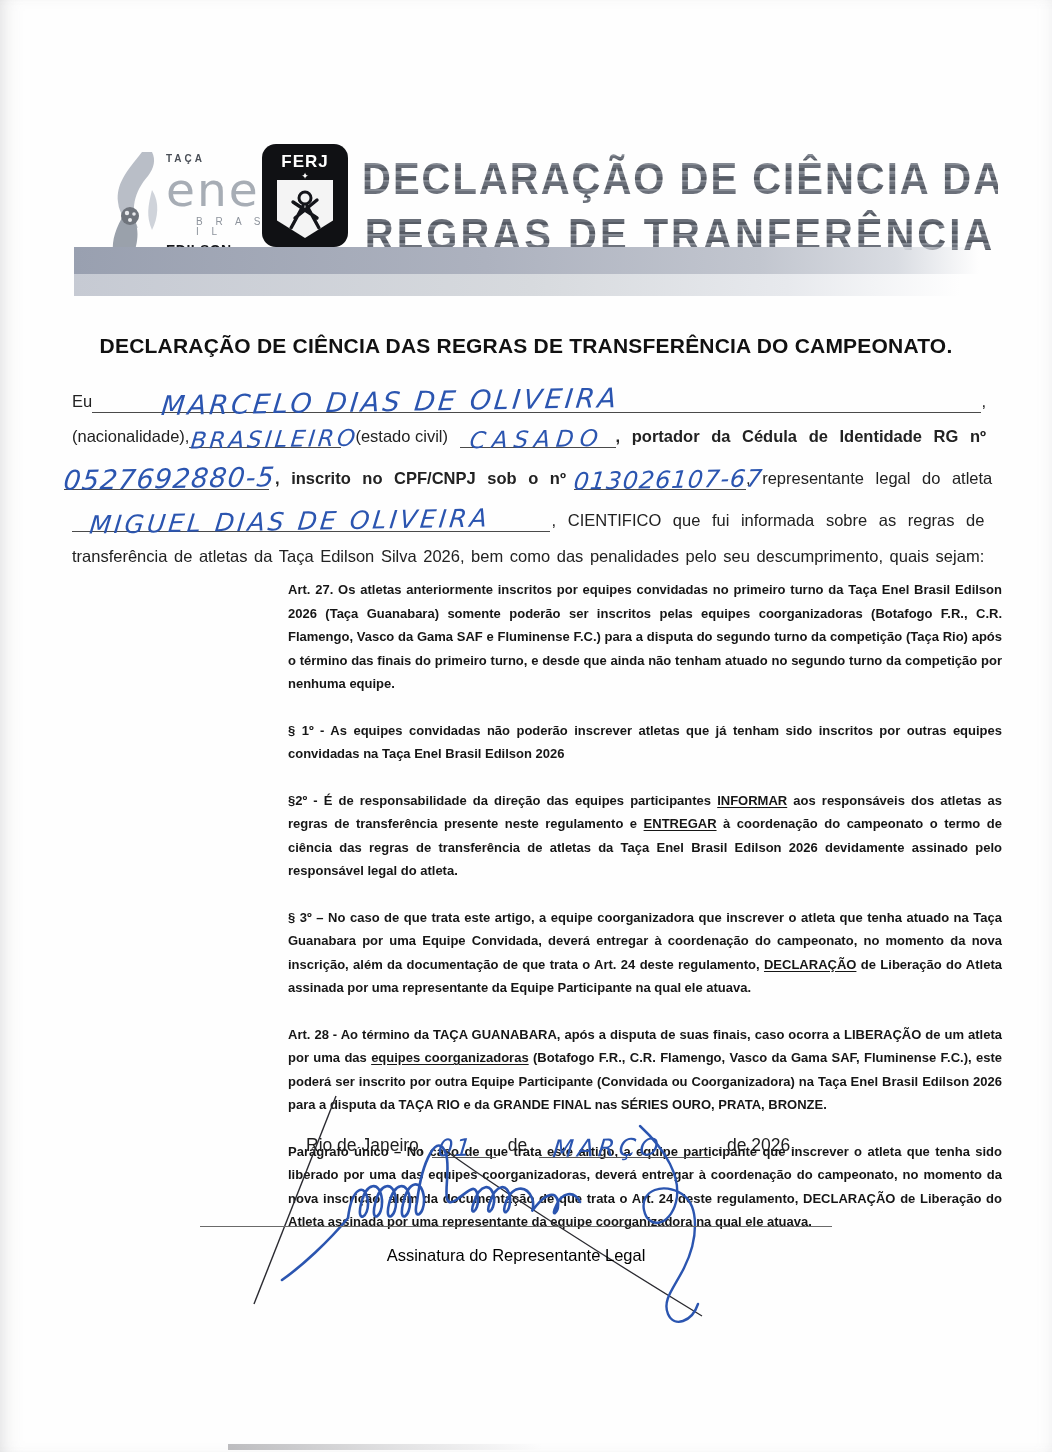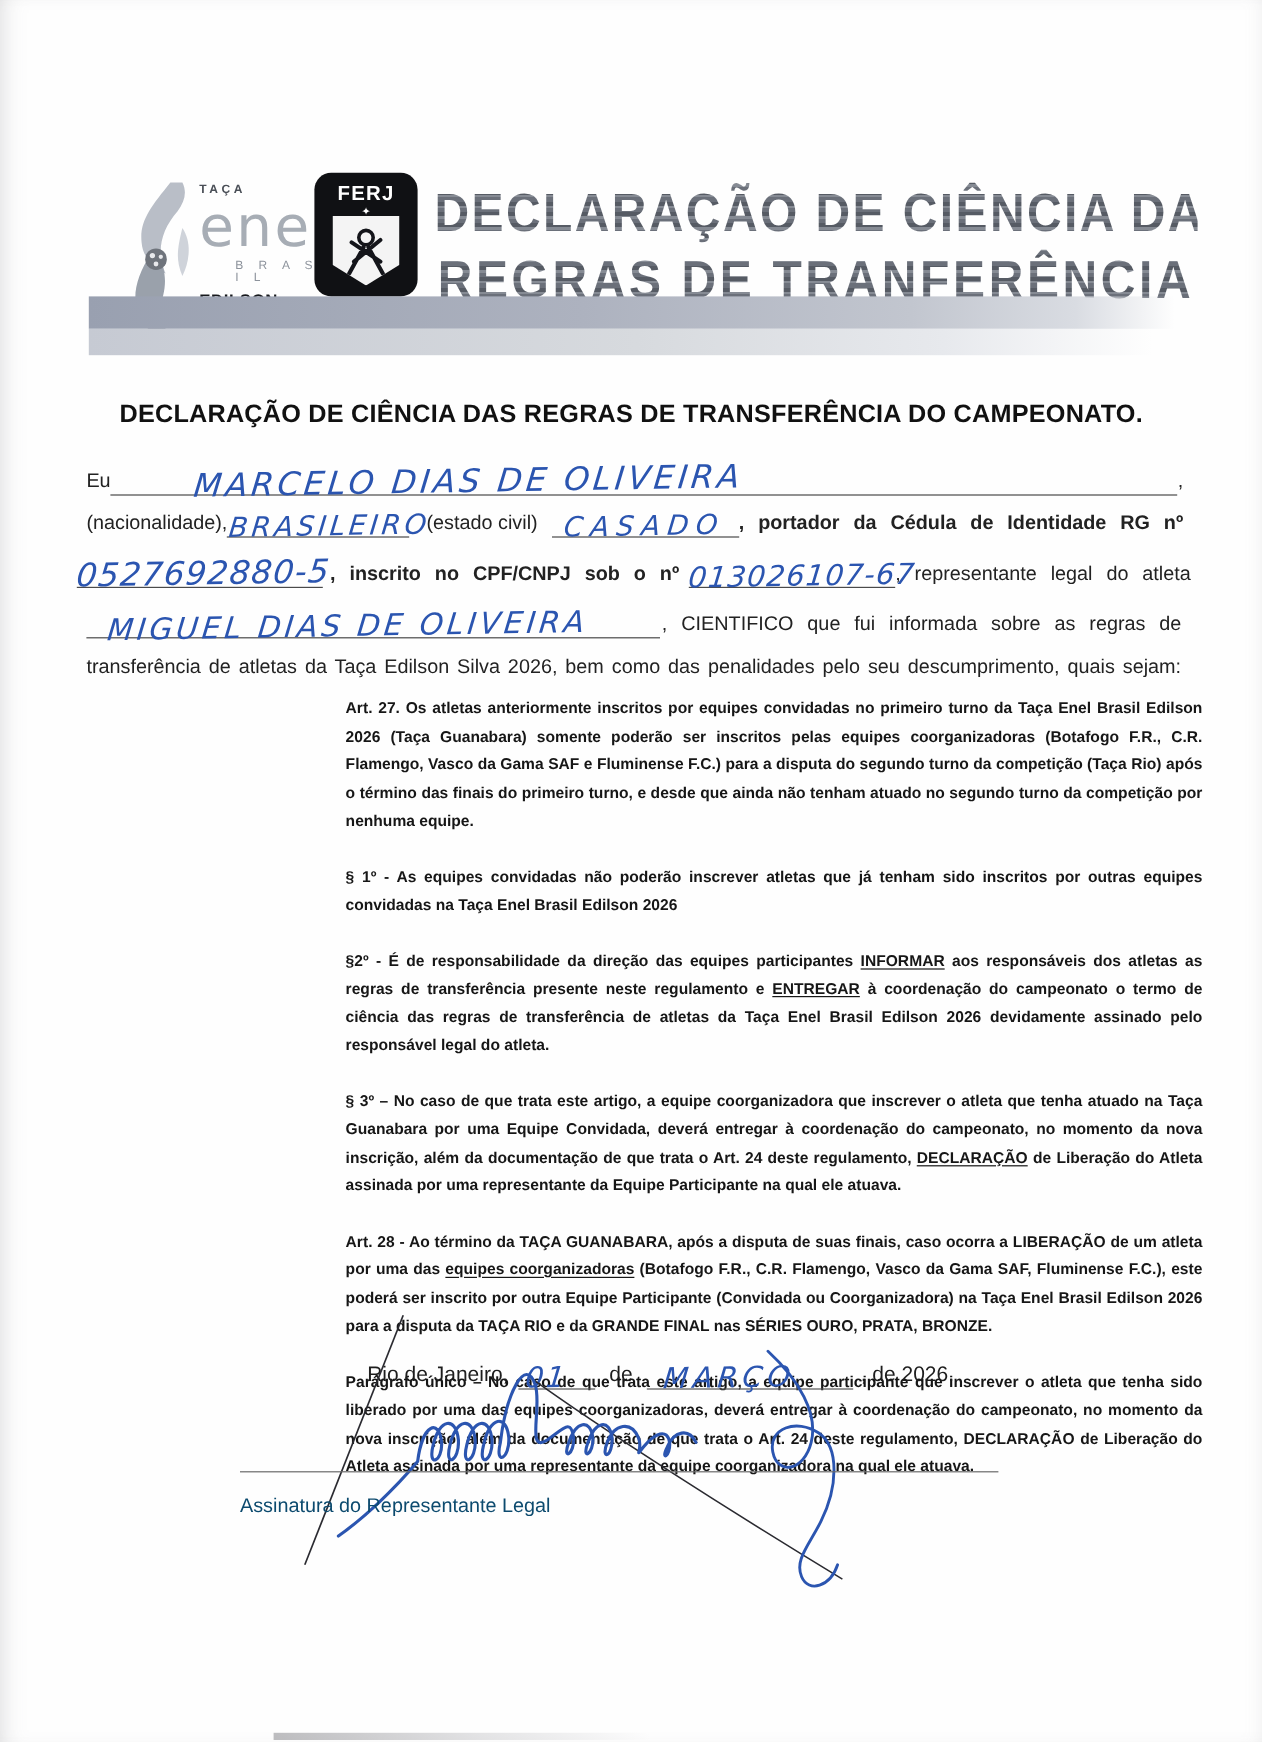--- a/index.html
+++ b/index.html
@@ -64,22 +64,22 @@
   .section-title{text-align:center;margin:0 0 26px 0;font-size:13px;letter-spacing:.2px;}
   .body-block p{margin:0 0 23px 0;}
   .ul{text-decoration:underline;text-underline-offset:2px;}
 
   
   .date-row{position:absolute;left:306px;top:1134px;display:flex;align-items:flex-end;
     font-size:17.5px;color:#1d1d1d;}
   .date-row .blank{border-bottom:1.3px solid #555;}
   .sig-svg{position:absolute;left:170px;top:1090px;pointer-events:none;}
   .sig-line{position:absolute;left:200px;top:1226px;width:632px;border-top:1.2px solid #6a6a6a;}
-  .sig-caption{position:absolute;left:200px;top:1246px;width:632px;text-align:left;
-    font-size:16.5px;color:#0c4a6e;}
+  .sig-caption{position:absolute;left:200px;top:1246px;width:632px;text-align:center;
+    font-size:16.5px;color:#000000;}
 
   .bottom-smudge{position:absolute;left:228px;top:1444px;width:314px;height:6px;
     background:linear-gradient(to right,rgba(125,125,130,.5),rgba(160,160,165,.28) 55%,rgba(190,190,195,0));}
 </style>
 </head>
 <body>
 
 <div class="page-shade"></div>
 
 <div class="enel-logo">

